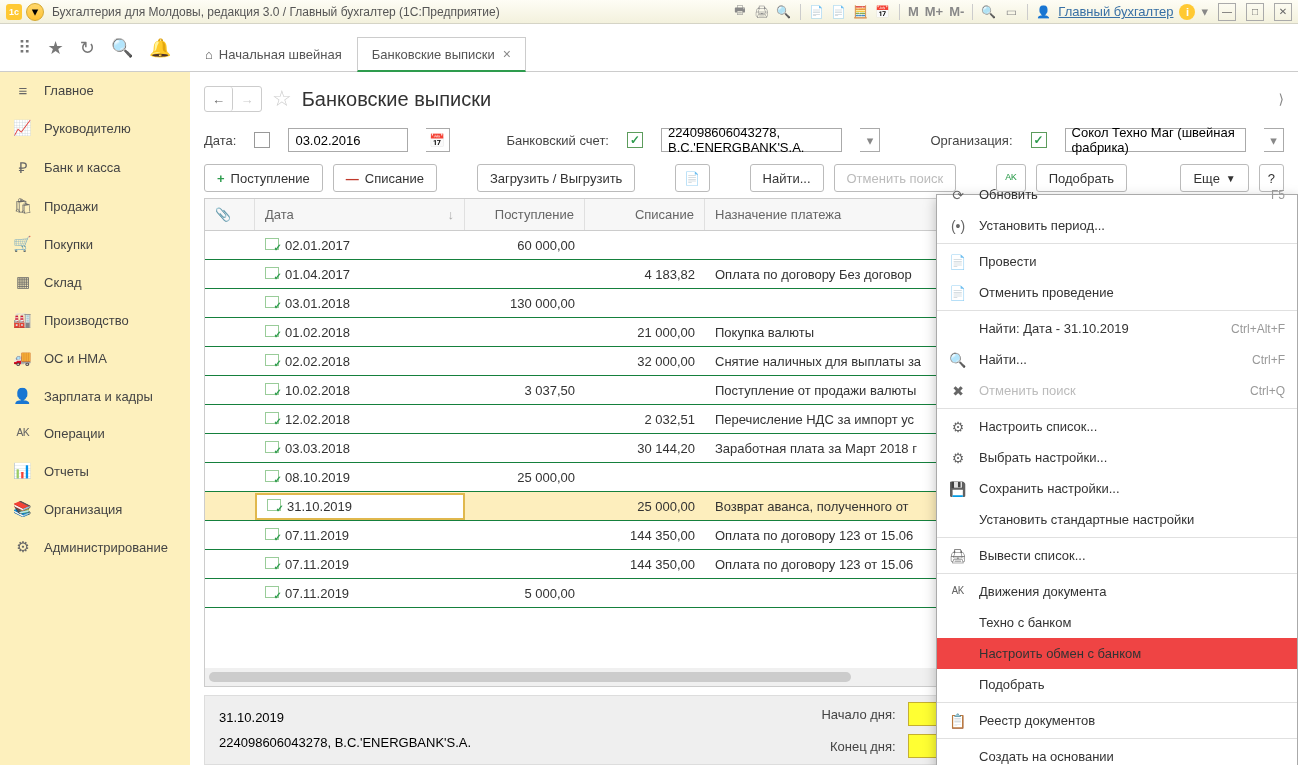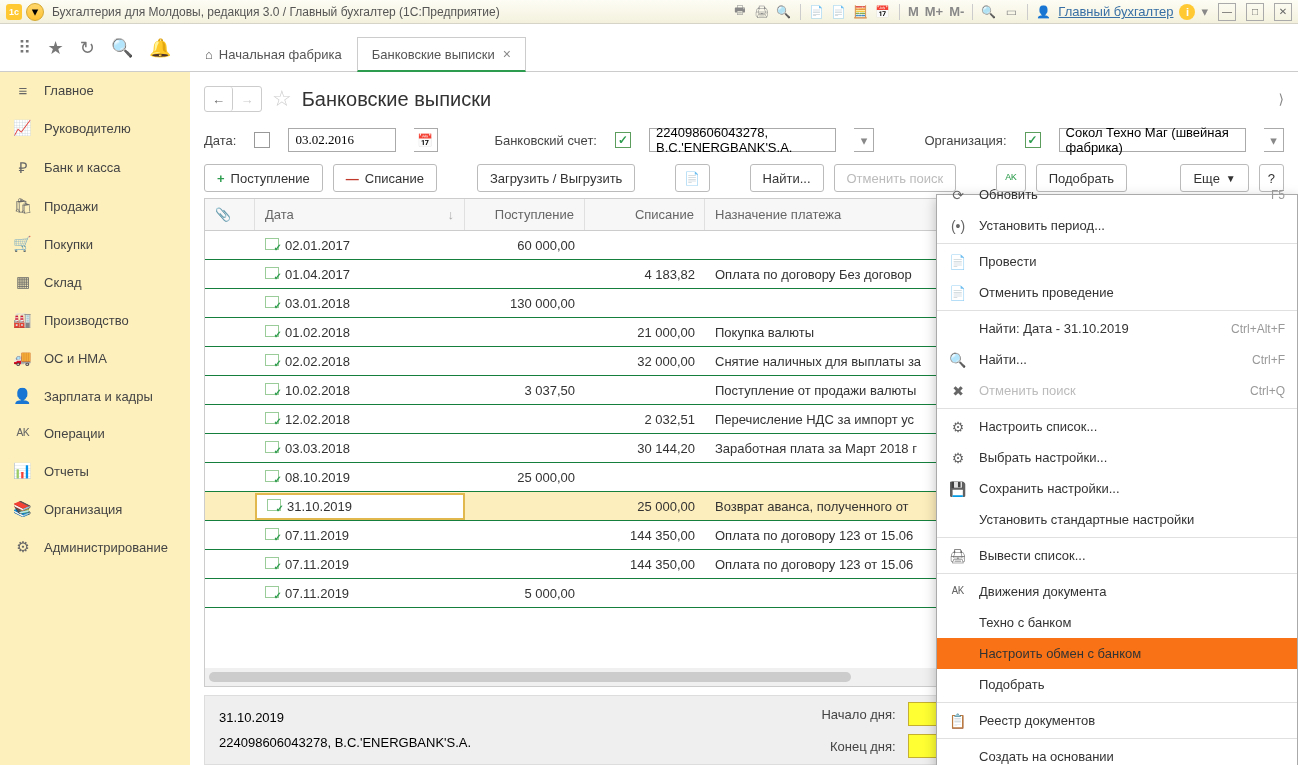--- a/index.html
+++ b/index.html
@@ -39,21 +39,21 @@
 .page-header .nav-btn { width: 28px; height: 24px; border: 1px solid #ccc; display:flex;align-items:center;justify-content:center;color:#666;cursor:pointer;border-radius:3px;}
 .page-header .nav-btn.disabled{color:#ccc;}
 .page-header .star { font-size: 22px; color: #ccc; }
 .page-header h1 { font-size: 20px; font-weight: normal; color: #333; }
 .page-header .chev { margin-left:auto; color:#888;font-size:14px;}
 
 .filter-row { display: flex; align-items: center; padding: 6px 14px; gap: 18px; }
 .filter-row label { color: #444; }
 .filter-row .chk { width: 16px; height:16px;border:1px solid #999;}
 .filter-row input[type=text]{height:24px;border:1px solid #aaa;padding:0 6px;}
-.filter-row .date-inp{width:108px;font-family:Liberation Serif, serif;}
+.filter-row .date-inp{width:120px;}
 .filter-row .cal-btn{width:24px;height:24px;border:1px solid #aaa;border-left:none;display:flex;align-items:center;justify-content:center;color:#888;}
 .filter-row .chk-green{width:16px;height:16px;border:1px solid #5c9c5c;display:flex;align-items:center;justify-content:center;color:#2e9c4e;font-size:12px;font-weight:bold;}
 .filter-row .combo{height:24px;border:1px solid #aaa;padding:0 6px;display:flex;align-items:center;flex:1;}
 .filter-row .combo-btn{width:20px;height:24px;border:1px solid #aaa;border-left:none;display:flex;align-items:center;justify-content:center;color:#888;}
 
 .action-row { display: flex; align-items: center; padding: 6px 14px; gap: 10px; }
 .btn { height: 28px; border: 1px solid #bbb; background: #fff; padding: 0 12px; display:flex;align-items:center;gap:6px;cursor:pointer;border-radius:3px;color:#333;}
 .btn.icon-only{padding:0 8px;}
 .btn .plus{color:#2e9c4e;font-weight:bold;}
 .btn .minus{color:#c0392b;font-weight:bold;}
@@ -83,21 +83,21 @@
 .status{height:70px;background:#efefef;margin:8px 14px 0;padding:10px 14px;display:flex;align-items:center;border:1px solid #ddd;}
 .status .left{display:flex;flex-direction:column;gap:10px;}
 .status .mid{margin-left:auto;display:grid;grid-template-columns:auto auto auto auto;gap:8px 12px;align-items:center;}
 .status .lbl{text-align:right;color:#444;}
 .status .val{width:110px;height:24px;background:#ffff33;border:1px solid #c5b030;text-align:right;padding:4px 8px;font-weight:bold;}
 .status .link{color:#2962a8;text-decoration:underline;cursor:pointer;margin-left:20px;}
 
 
 .dropdown{position:absolute;top:194px;right:0;width:362px;background:#fff;border:1px solid #aaa;box-shadow:0 4px 12px rgba(0,0,0,.25);z-index:100;}
 .dropdown .mi{display:flex;align-items:center;height:31px;padding:0 12px;gap:12px;cursor:pointer;color:#333;}
-.dropdown .mi.highlight{background:#f97316;}
+.dropdown .mi.highlight{background:#ef4444;}
 .dropdown .mi .mi-icon{width:18px;text-align:center;color:#666;font-size:14px;}
 .dropdown .mi .mi-label{flex:1;}
 .dropdown .mi .mi-short{color:#999;font-size:12px;}
 .dropdown .mi.disabled{color:#bbb;}
 .dropdown .sep{height:1px;background:#e0e0e0;margin:2px 0;}
 </style>
 </head>
 <body>
 
 <div class="titlebar">
@@ -135,21 +135,21 @@
   <div class="left-tools">
     <span class="tool-icon">⠿</span>
     <span class="tool-icon">★</span>
     <span class="tool-icon">↻</span>
     <span class="tool-icon">🔍</span>
     <span class="tool-icon">🔔</span>
   </div>
   <div class="tabs">
     <div class="tab home">
       <span>⌂</span>
-      <span>Начальная фабрика</span>
+      <span>Начальная швейная</span>
     </div>
     <div class="tab active">
       <span>Банковские выписки</span>
       <span class="close">×</span>
     </div>
   </div>
 </div>
 
 <div class="sidebar" id="sidebar">
     <div class="item">

